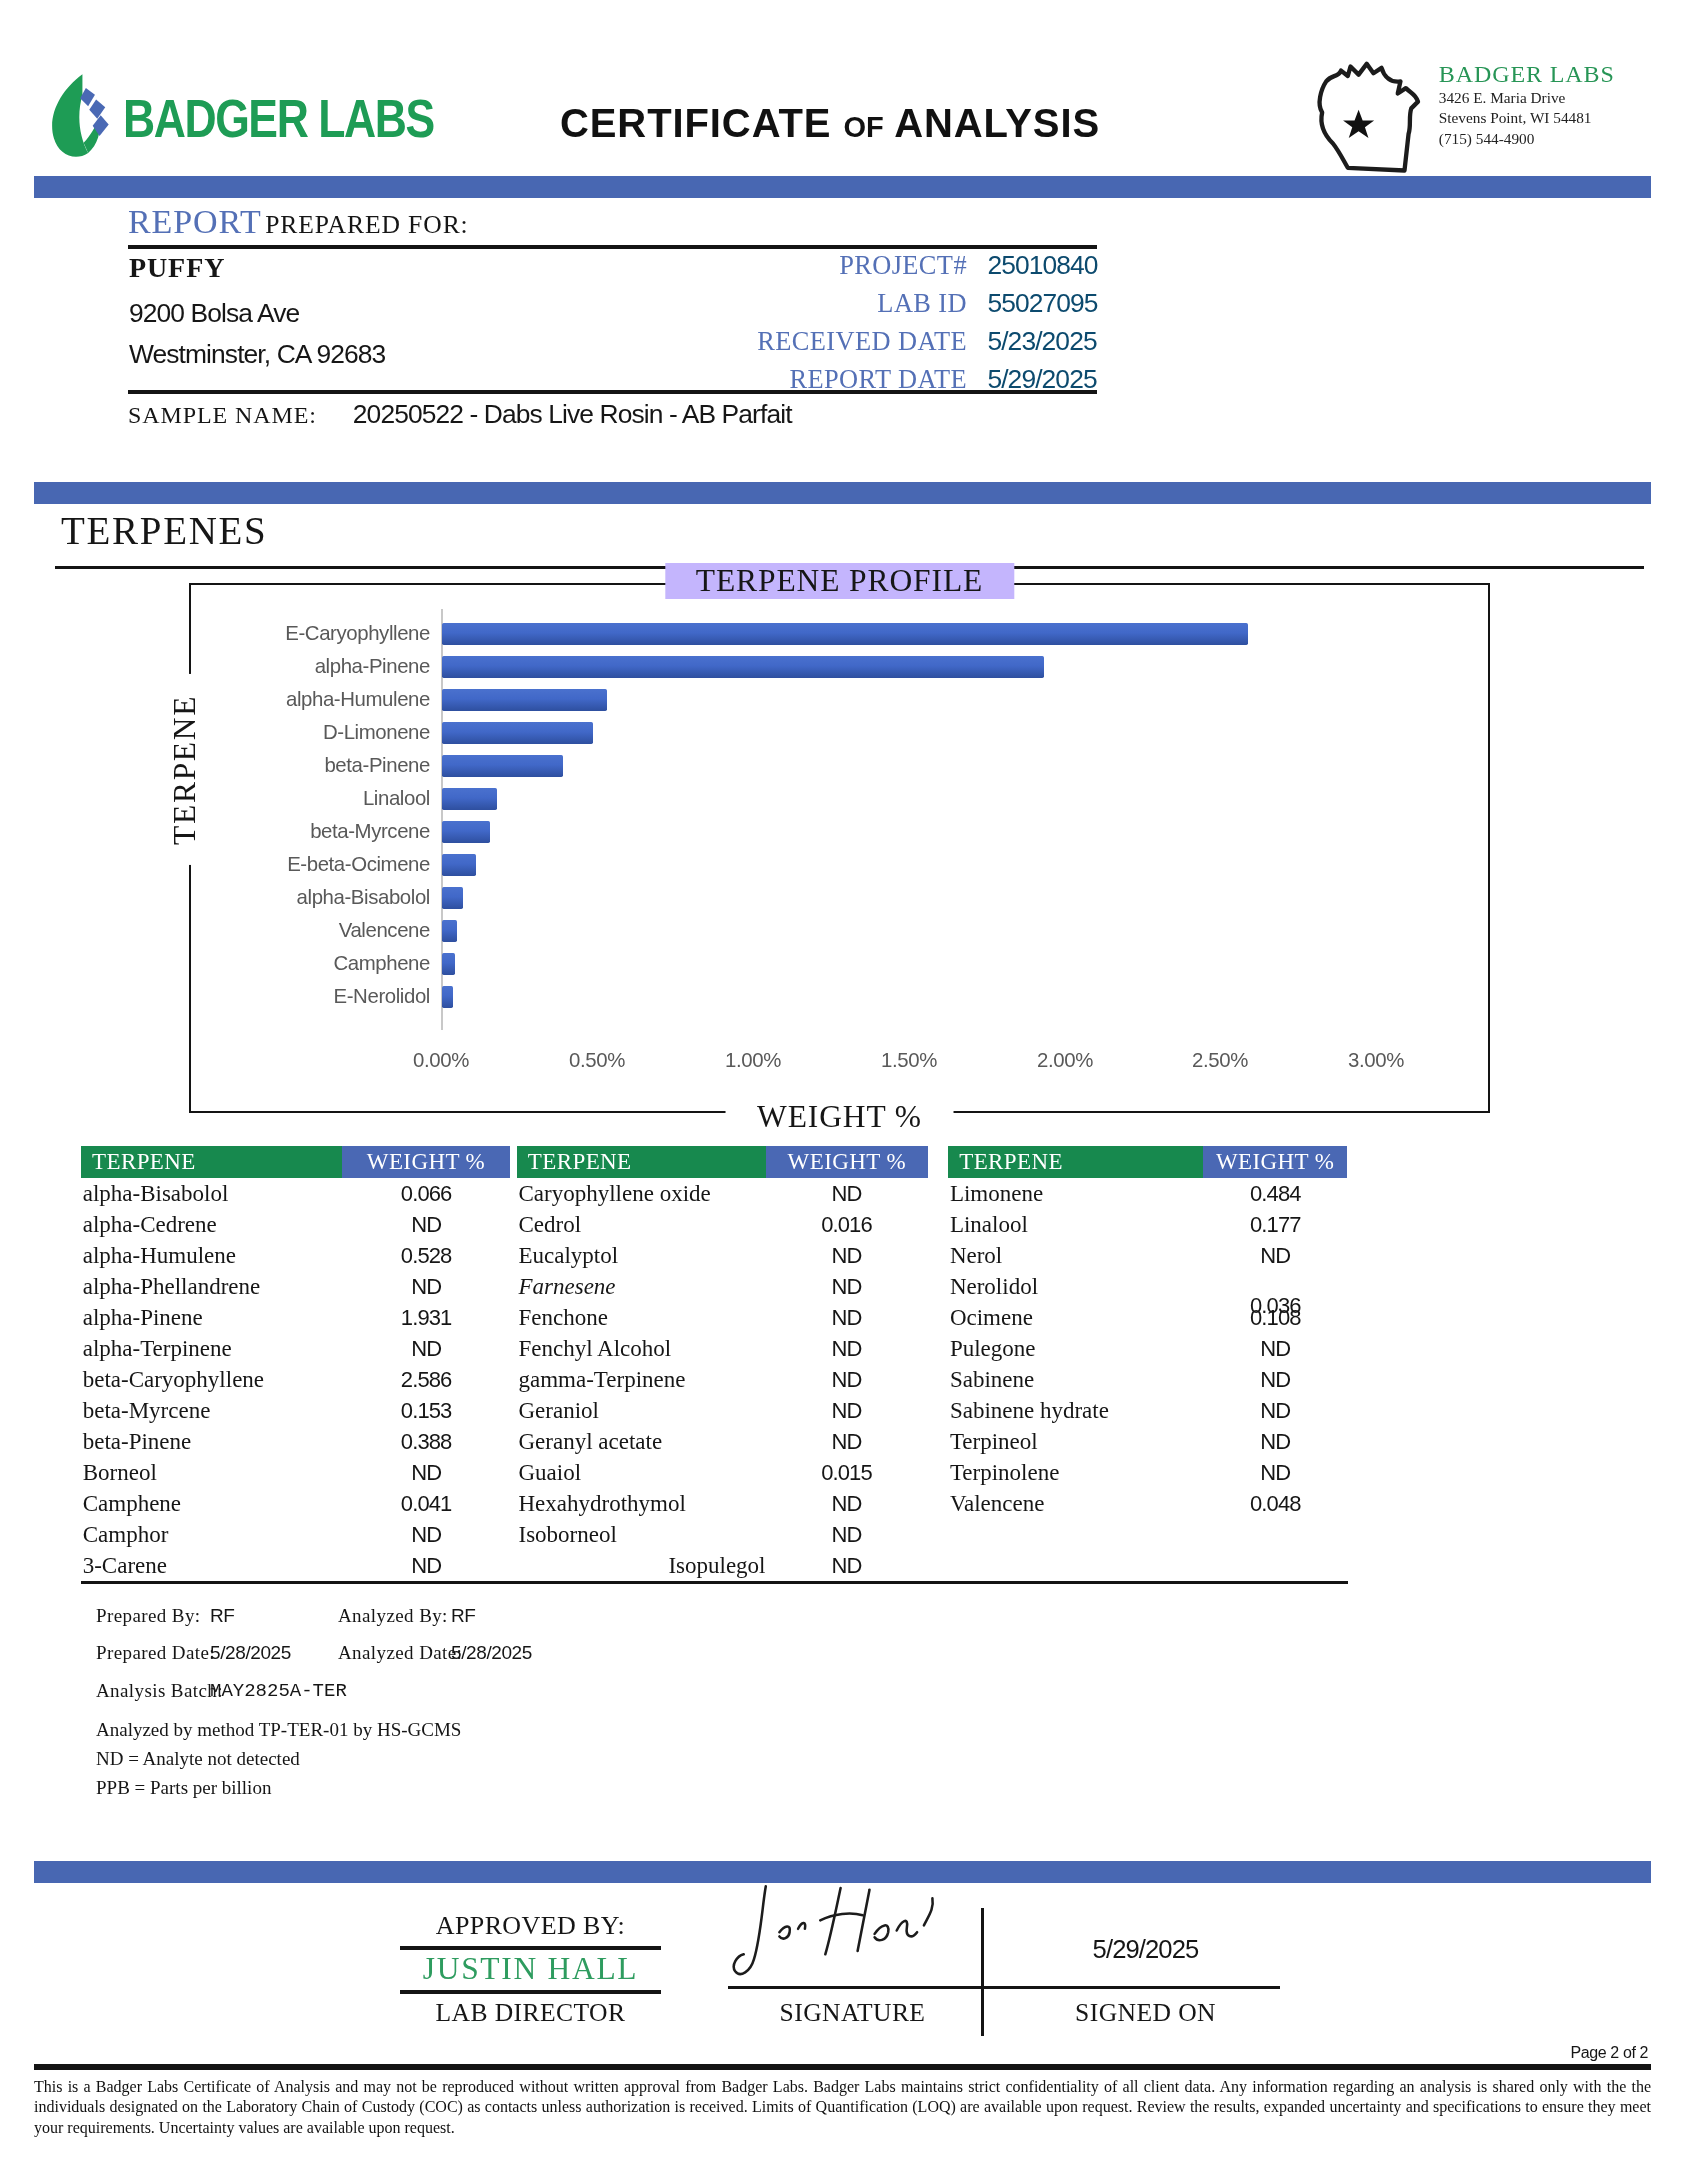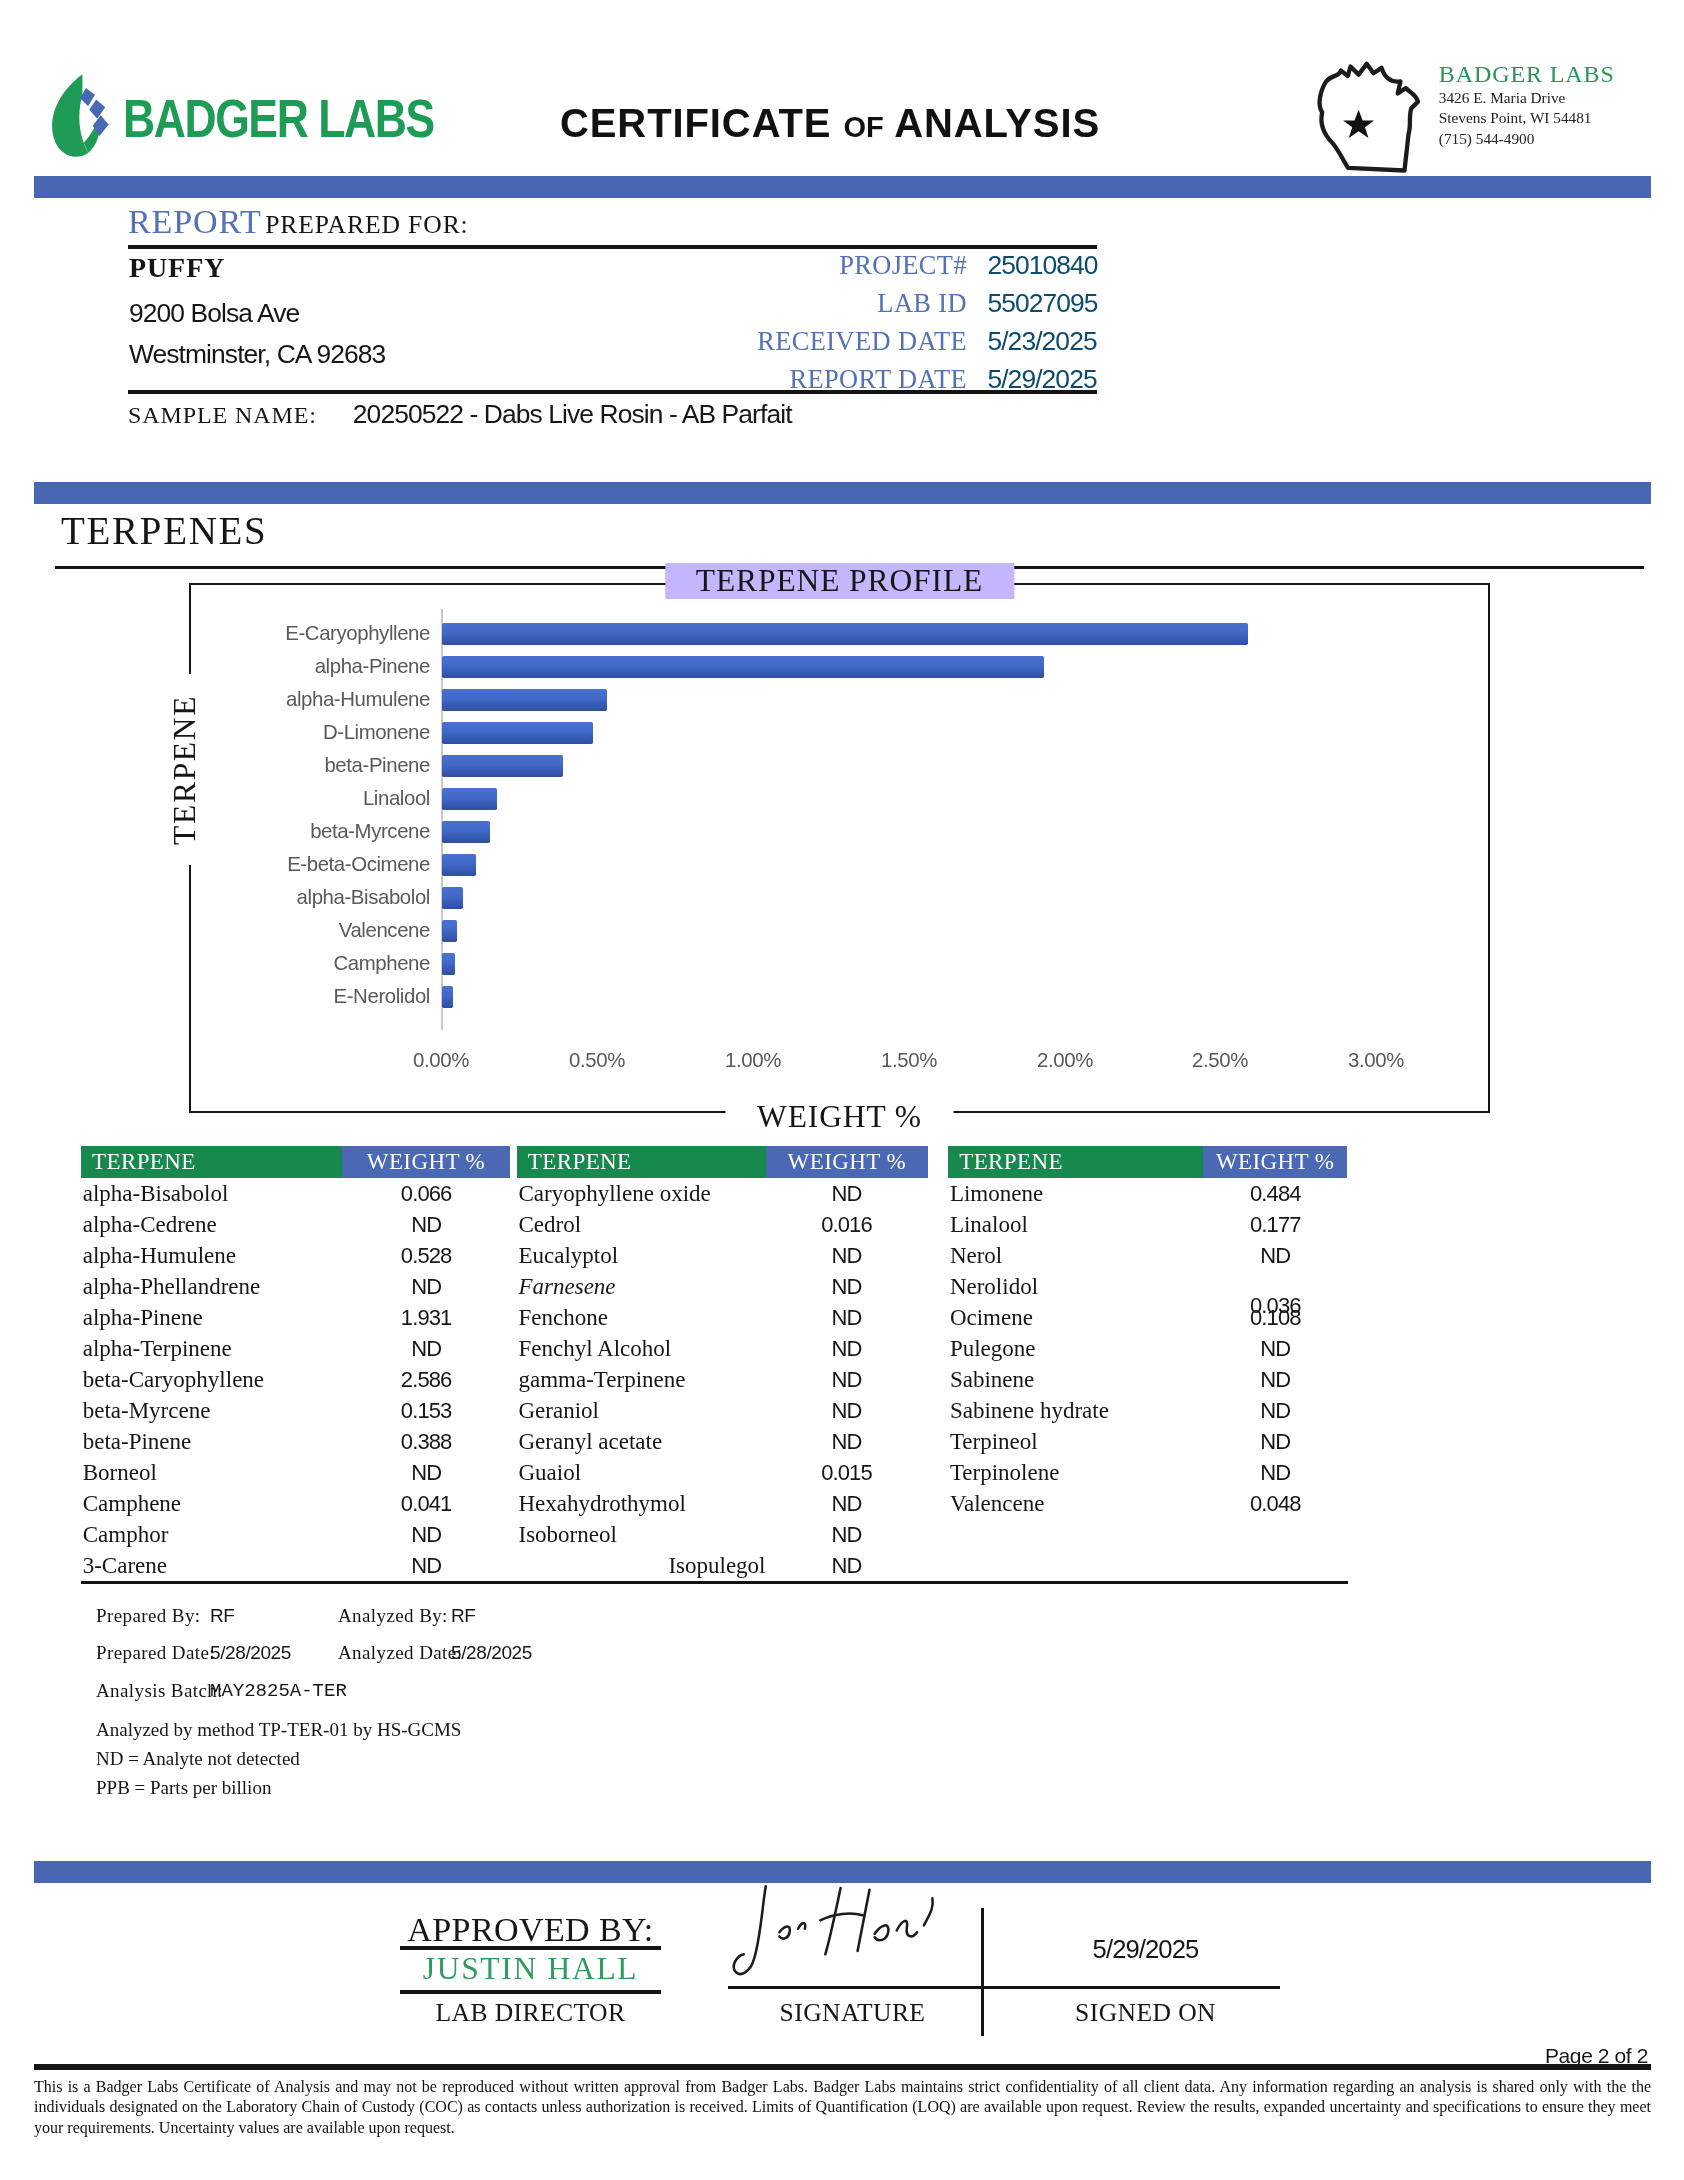--- a/index.html
+++ b/index.html
@@ -73,29 +73,29 @@
   .td-wt{font-family:"Liberation Sans",sans-serif;font-size:22px;letter-spacing:-0.9px;text-align:center;}
 
   
   .an-label{font-size:19px;letter-spacing:0.4px;}
   .an-value{font-family:"Liberation Sans",sans-serif;font-size:19px;letter-spacing:-0.4px;}
   .an-mono{font-family:"Liberation Mono",monospace;font-size:19px;letter-spacing:0;}
   .an-note{font-size:19px;}
 
   
   .app-center{text-align:center;}
-  .app-approved{left:400px;top:1911px;width:261px;font-size:34px;letter-spacing:0.4px;}
+  .app-approved{left:400px;top:1911px;width:261px;font-size:26px;letter-spacing:0.4px;}
   .app-name{left:383px;top:1951px;width:295px;font-size:31.5px;color:#2E9C5F;letter-spacing:1.7px;}
   .app-title{left:383px;top:1998px;width:295px;font-size:25.6px;letter-spacing:0.4px;}
   .app-date{left:1005px;top:1935px;width:281px;font-size:25.6px;font-family:"Liberation Sans",sans-serif;letter-spacing:-0.9px;}
   .app-sig-label{left:716px;top:1998px;width:273px;font-size:25.6px;letter-spacing:0.4px;}
   .app-signed-label{left:1005px;top:1998px;width:281px;font-size:25.6px;letter-spacing:0.4px;}
 
   
-  .page-num{right:37px;top:2044px;font-family:"Liberation Sans",sans-serif;font-size:21px;letter-spacing:-0.4px;}
+  .page-num{right:37px;top:2044px;font-family:"Liberation Sans",sans-serif;font-size:16px;letter-spacing:-0.4px;}
   .disclaimer{left:34px;top:2077px;width:1617px;font-size:16px;line-height:20.4px;text-align:justify;color:#111;}
 </style>
 </head>
 <body>
 
 <div class="page">
 
   <div class="abs logo-wrap">
     <span>
       <svg width="70" height="89" viewBox="0 0 60 78">

